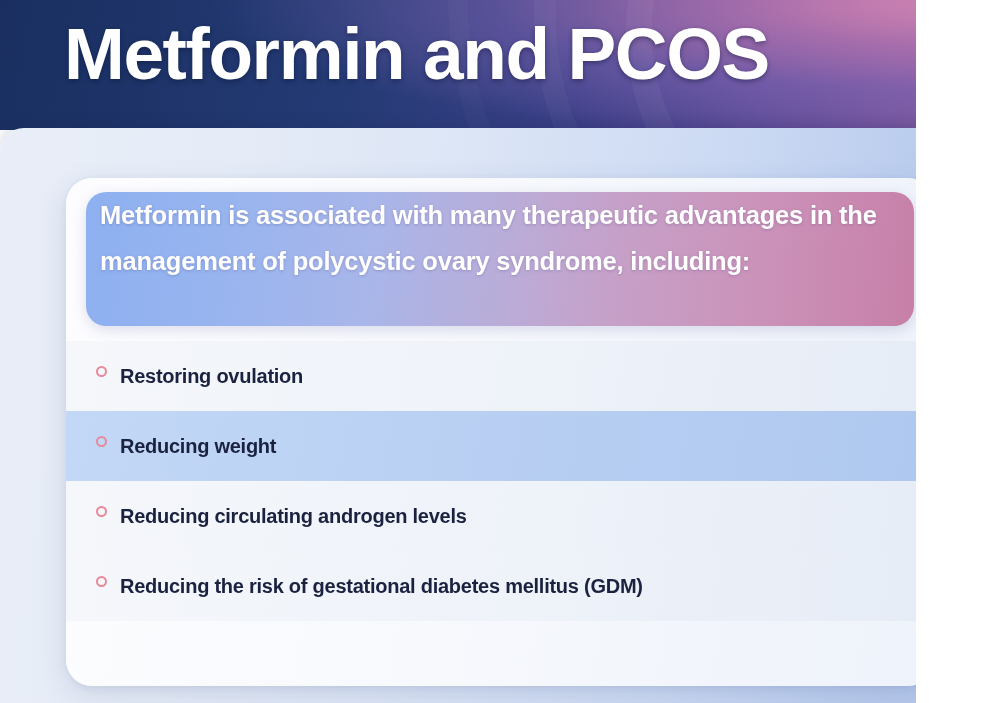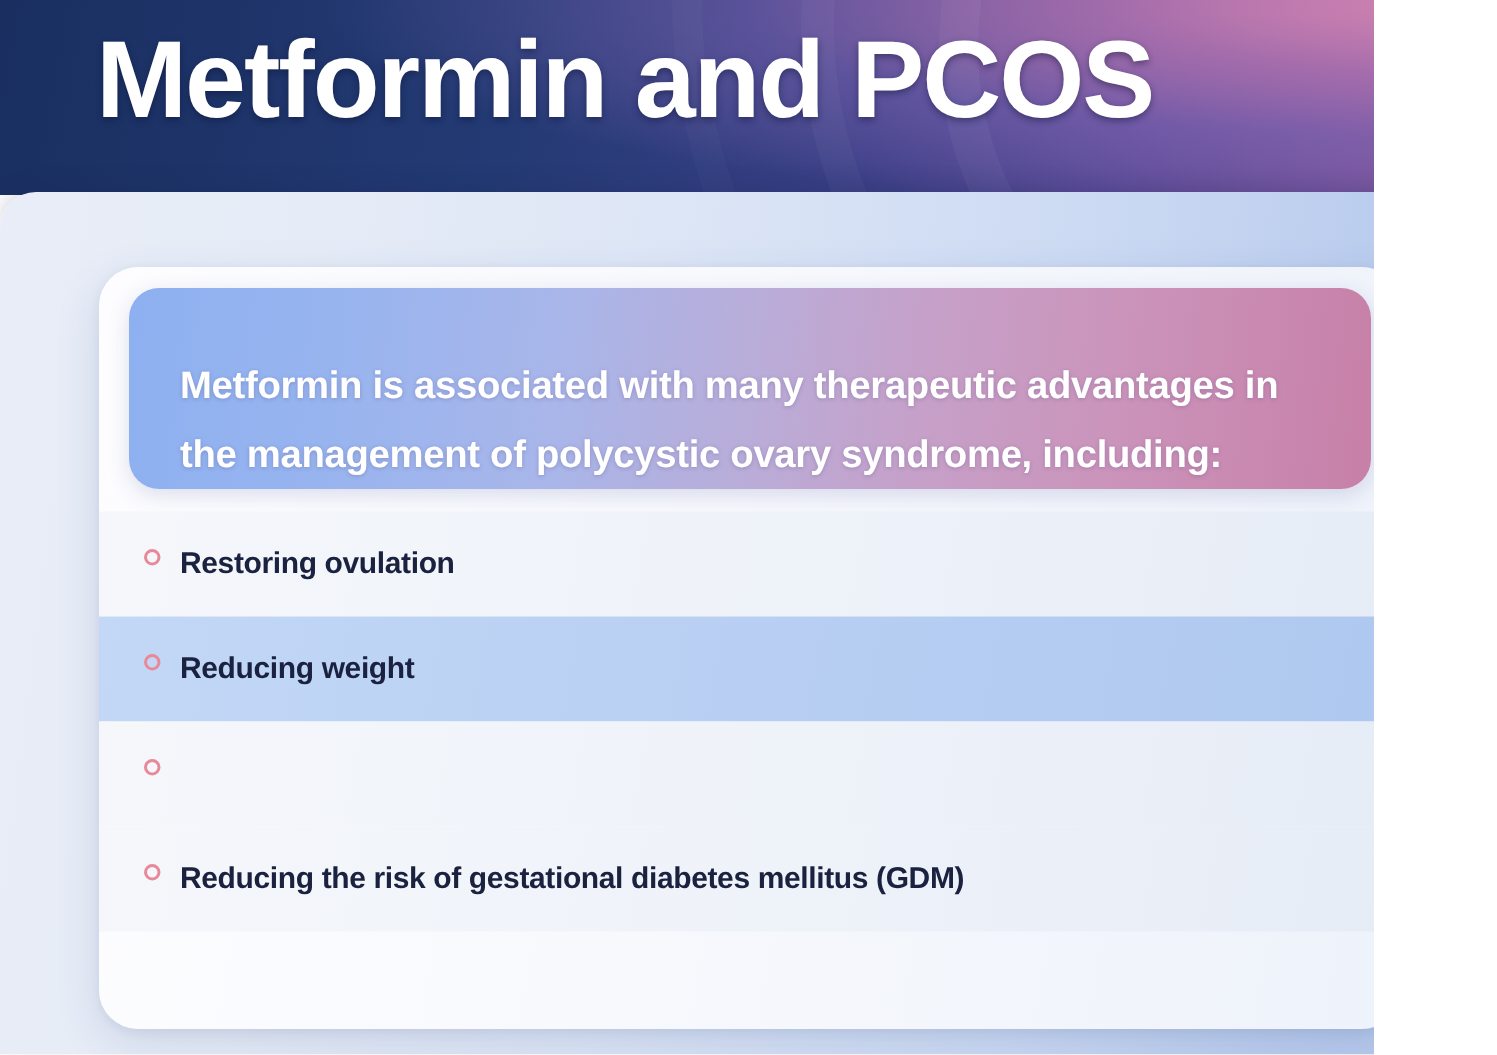--- a/index.html
+++ b/index.html
@@ -97,23 +97,23 @@
     background: linear-gradient(96deg,
         #8eb0f0 0%,
         #97b4ef 16%,
         #a8b6ea 34%,
         #b9add9 50%,
         #c6a0c8 64%,
         #cb93ba 80%,
         #c780a8 100%);
     box-shadow: 0 4px 14px rgba(70,80,150,0.18);
     display: flex;
-    align-items: flex-end;
+    align-items: flex-start;
     box-sizing: border-box;
-    padding: 0 24px 0 34px;
+    padding: 0 24px 0 14px;
   }
   #intro-text {
     margin: 0;
     color: #ffffff;
     font-size: 25.5px;
     line-height: 46px;
     font-weight: 700;
     letter-spacing: -0.2px;
     text-shadow: 0 1px 3px rgba(80,70,130,0.30);
   }
@@ -185,20 +185,21 @@
         <li class="benefit-row alt-light">
           <span class="bullet-marker"></span>
           <span class="benefit-label">Restoring ovulation</span>
         </li>
         <li class="benefit-row alt-blue">
           <span class="bullet-marker"></span>
           <span class="benefit-label">Reducing weight</span>
         </li>
         <li class="benefit-row alt-light">
           <span class="bullet-marker"></span>
+          <span class="benefit-label">Reducing circulating androgen levels</span>
         </li>
         <li class="benefit-row alt-light">
           <span class="bullet-marker"></span>
           <span class="benefit-label">Reducing the risk of gestational diabetes mellitus (GDM)</span>
         </li>
       </ul>
 
     </div>
   </div>
 </div>

